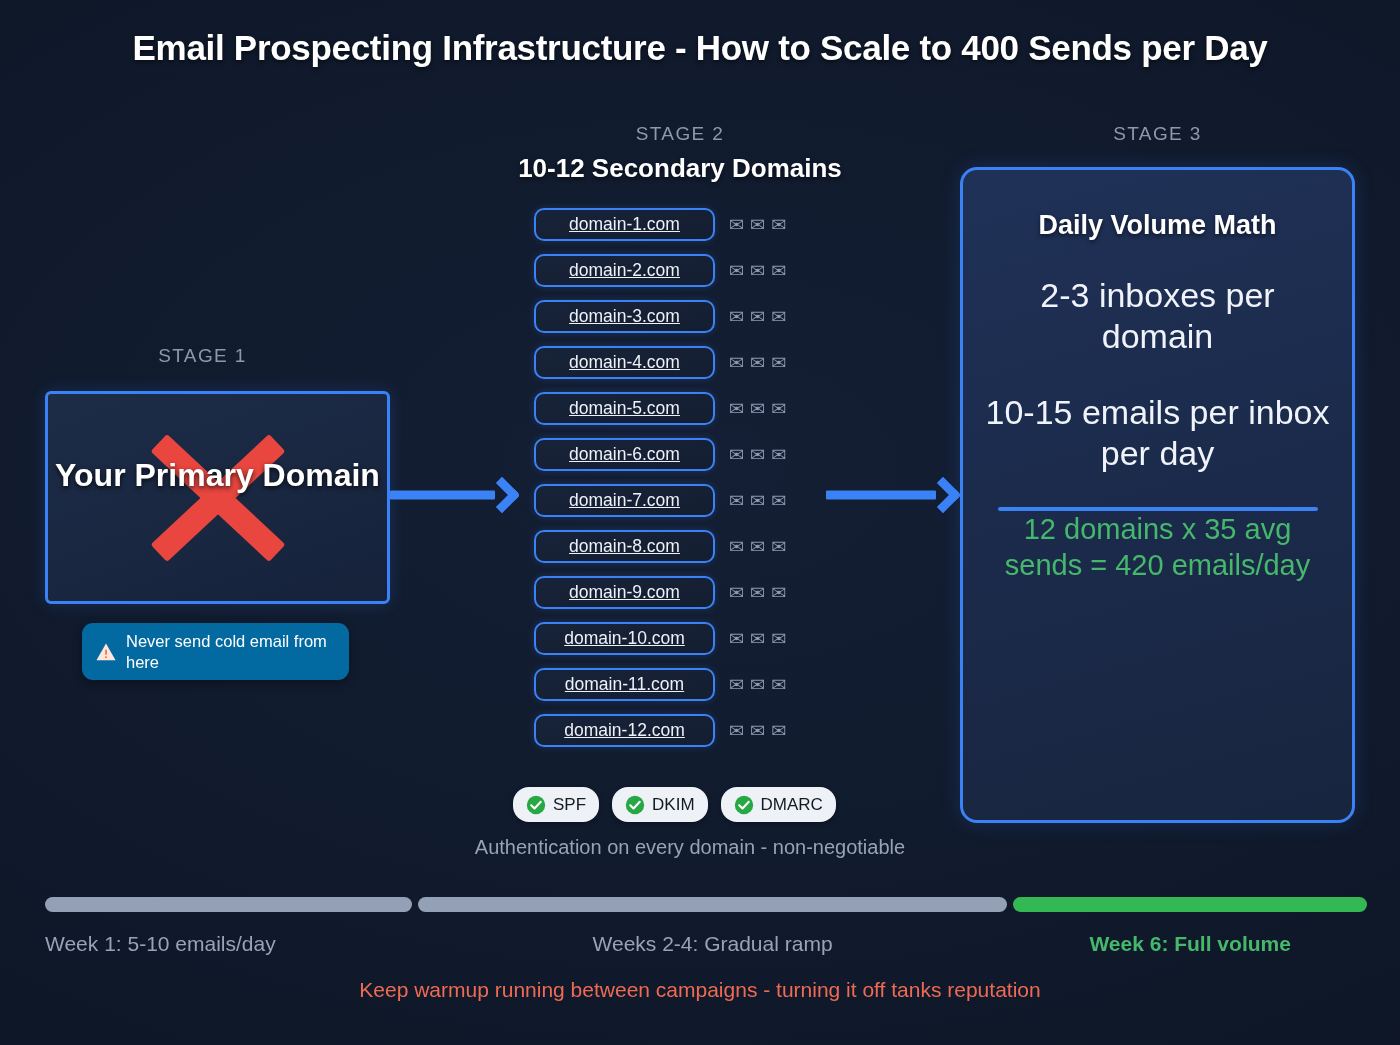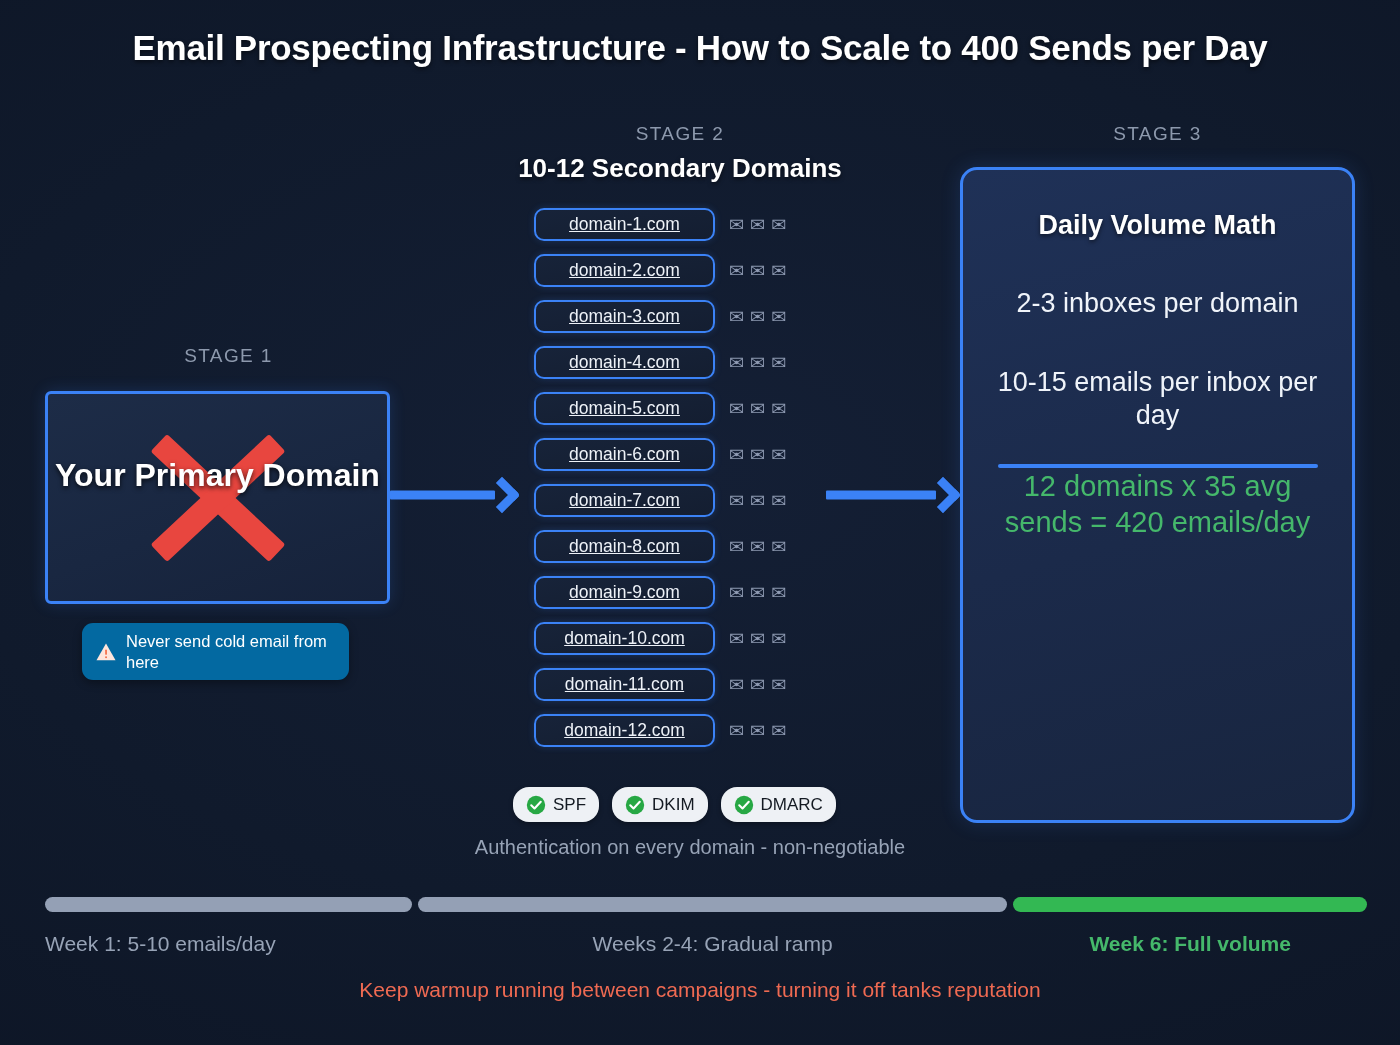--- a/index.html
+++ b/index.html
@@ -34,21 +34,21 @@
 
   
   .stage-label {
     position: absolute;
     font-size: 19px;
     letter-spacing: 1.4px;
     color: #8d99ad;
     text-align: center;
     font-weight: normal;
   }
-  #stage1-label { top: 345px; left: 56px; width: 345px; }
+  #stage1-label { top: 345px; left: 30px; width: 345px; }
   #stage2-label { top: 123px; left: 470px; width: 420px; }
   #stage3-label { top: 123px; left: 960px; width: 395px; }
 
   
   #stage1-card {
     position: absolute;
     top: 391px;
     left: 45px;
     width: 345px;
     height: 213px;
@@ -230,23 +230,23 @@
   }
   #volume-title {
     margin-top: 40px;
     text-align: center;
     font-size: 27px;
     font-weight: bold;
     color: #ffffff;
     text-shadow: 0 2px 4px rgba(0,0,0,0.55);
   }
   .vol-line {
-    margin-top: 46px;
-    text-align: center;
-    font-size: 27px;
+    margin-top: 34px;
+    text-align: center;
+    font-size: 34px;
     line-height: 1.22;
     color: #f0f4fa;
   }
   #vol-result {
     margin-top: 34px;
     text-align: center;
     font-size: 27px;
     font-weight: bold;
     line-height: 1.22;
     color: #3b82f6;

